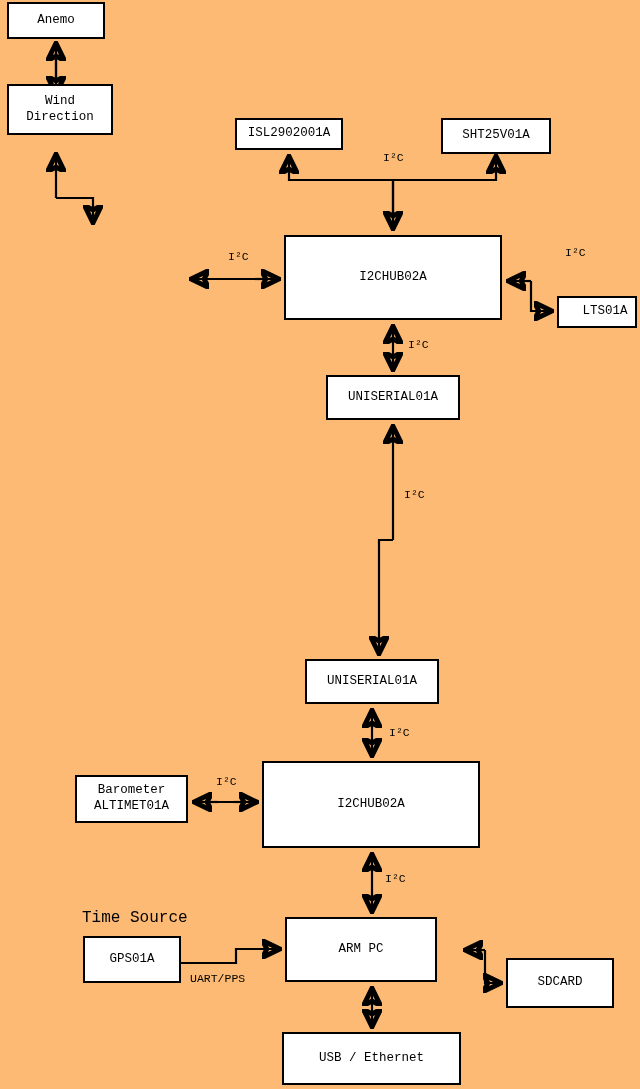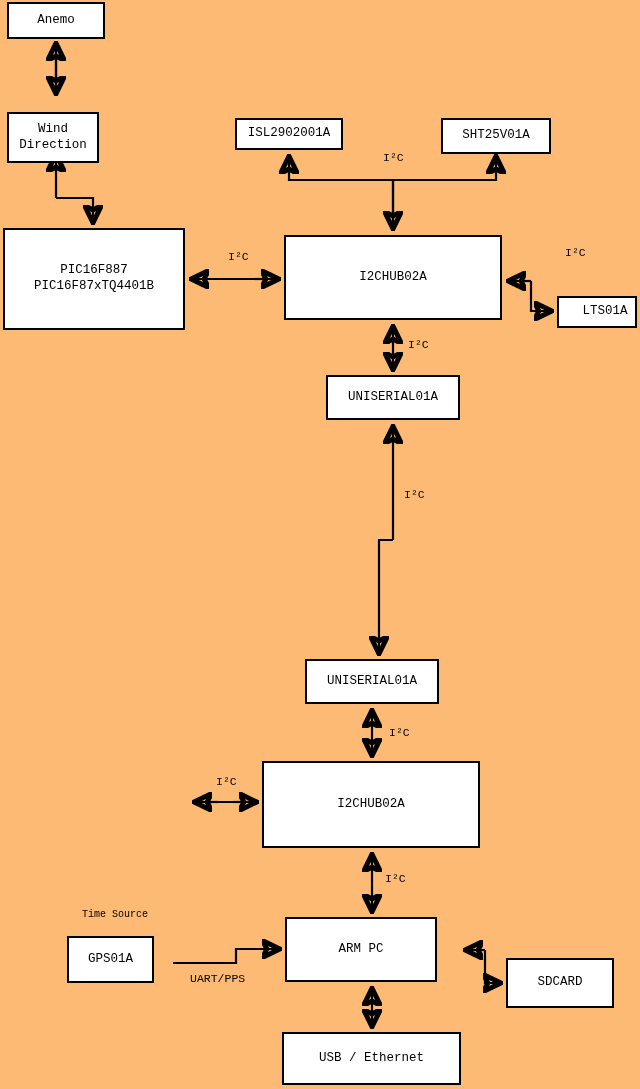--- a/index.html
+++ b/index.html
@@ -36,21 +36,21 @@
     color: #000000;
     font-size: 11.5px;
     line-height: 1;
     white-space: nowrap;
     z-index: 4;
     background: transparent;
   }
   .free-label {
     position: absolute;
     color: #000000;
-    font-size: 10px;
+    font-size: 16px;
     line-height: 1;
     white-space: nowrap;
     z-index: 4;
   }
   #wires {
     position: absolute;
     left: 0;
     top: 0;
     width: 640px;
     height: 1089px;
@@ -138,42 +138,42 @@
     </g>
 
     <g>
       <line x1="372" y1="1007" x2="372" y2="989" marker-end="url(#ah)"></line>
       <line x1="372" y1="1007" x2="372" y2="1026" marker-end="url(#ah)"></line>
     </g>
   </svg>
 
   <div class="node" style="left: 7px; top: 2px; width: 98px; height: 37px;">Anemo</div>
 
-  <div class="node" style="left: 7px; top: 112px; width: 92px; height: 51px;">Wind
+  <div class="node" style="left: 7px; top: 84px; width: 106px; height: 51px;">Wind
 Direction</div>
 
-  <div class="node" style="left: 3px; top: 228px; width: 182px; height: 102px;">PIC16F887
-PIC16F87xTQ4401B</div>
 
   <div class="node" style="left: 235px; top: 118px; width: 108px; height: 32px;">ISL2902001A</div>
 
   <div class="node" style="left: 441px; top: 118px; width: 110px; height: 36px;">SHT25V01A</div>
 
   <div class="node" style="left: 284px; top: 235px; width: 218px; height: 85px;">I2CHUB02A</div>
 
   <div class="node" style="left: 557px; top: 296px; width: 80px; height: 32px; padding-left: 16px;">LTS01A</div>
 
   <div class="node" style="left: 326px; top: 375px; width: 134px; height: 45px;">UNISERIAL01A</div>
 
   <div class="node" style="left: 305px; top: 659px; width: 134px; height: 45px;">UNISERIAL01A</div>
 
   <div class="node" style="left: 262px; top: 761px; width: 218px; height: 87px;">I2CHUB02A</div>
 
+  <div class="node" style="left: 75px; top: 775px; width: 113px; height: 48px;">Barometer
+ALTIMET01A</div>
 
-  <div class="node" style="left: 67px; top: 936px; width: 87px; height: 47px;">GPS01A</div>
+  <div class="node" style="left: 83px; top: 936px; width: 98px; height: 47px;">GPS01A</div>
 
   <div class="node" style="left: 285px; top: 917px; width: 152px; height: 65px;">ARM PC</div>
 
   <div class="node" style="left: 282px; top: 1032px; width: 179px; height: 53px;">USB / Ethernet</div>
 
   <div class="node" style="left: 506px; top: 958px; width: 108px; height: 50px;">SDCARD</div>
 
   <div class="edge-label" style="left: 383px; top: 152px;">I²C</div>
 
   <div class="edge-label" style="left: 228px; top: 251px;">I²C</div>

